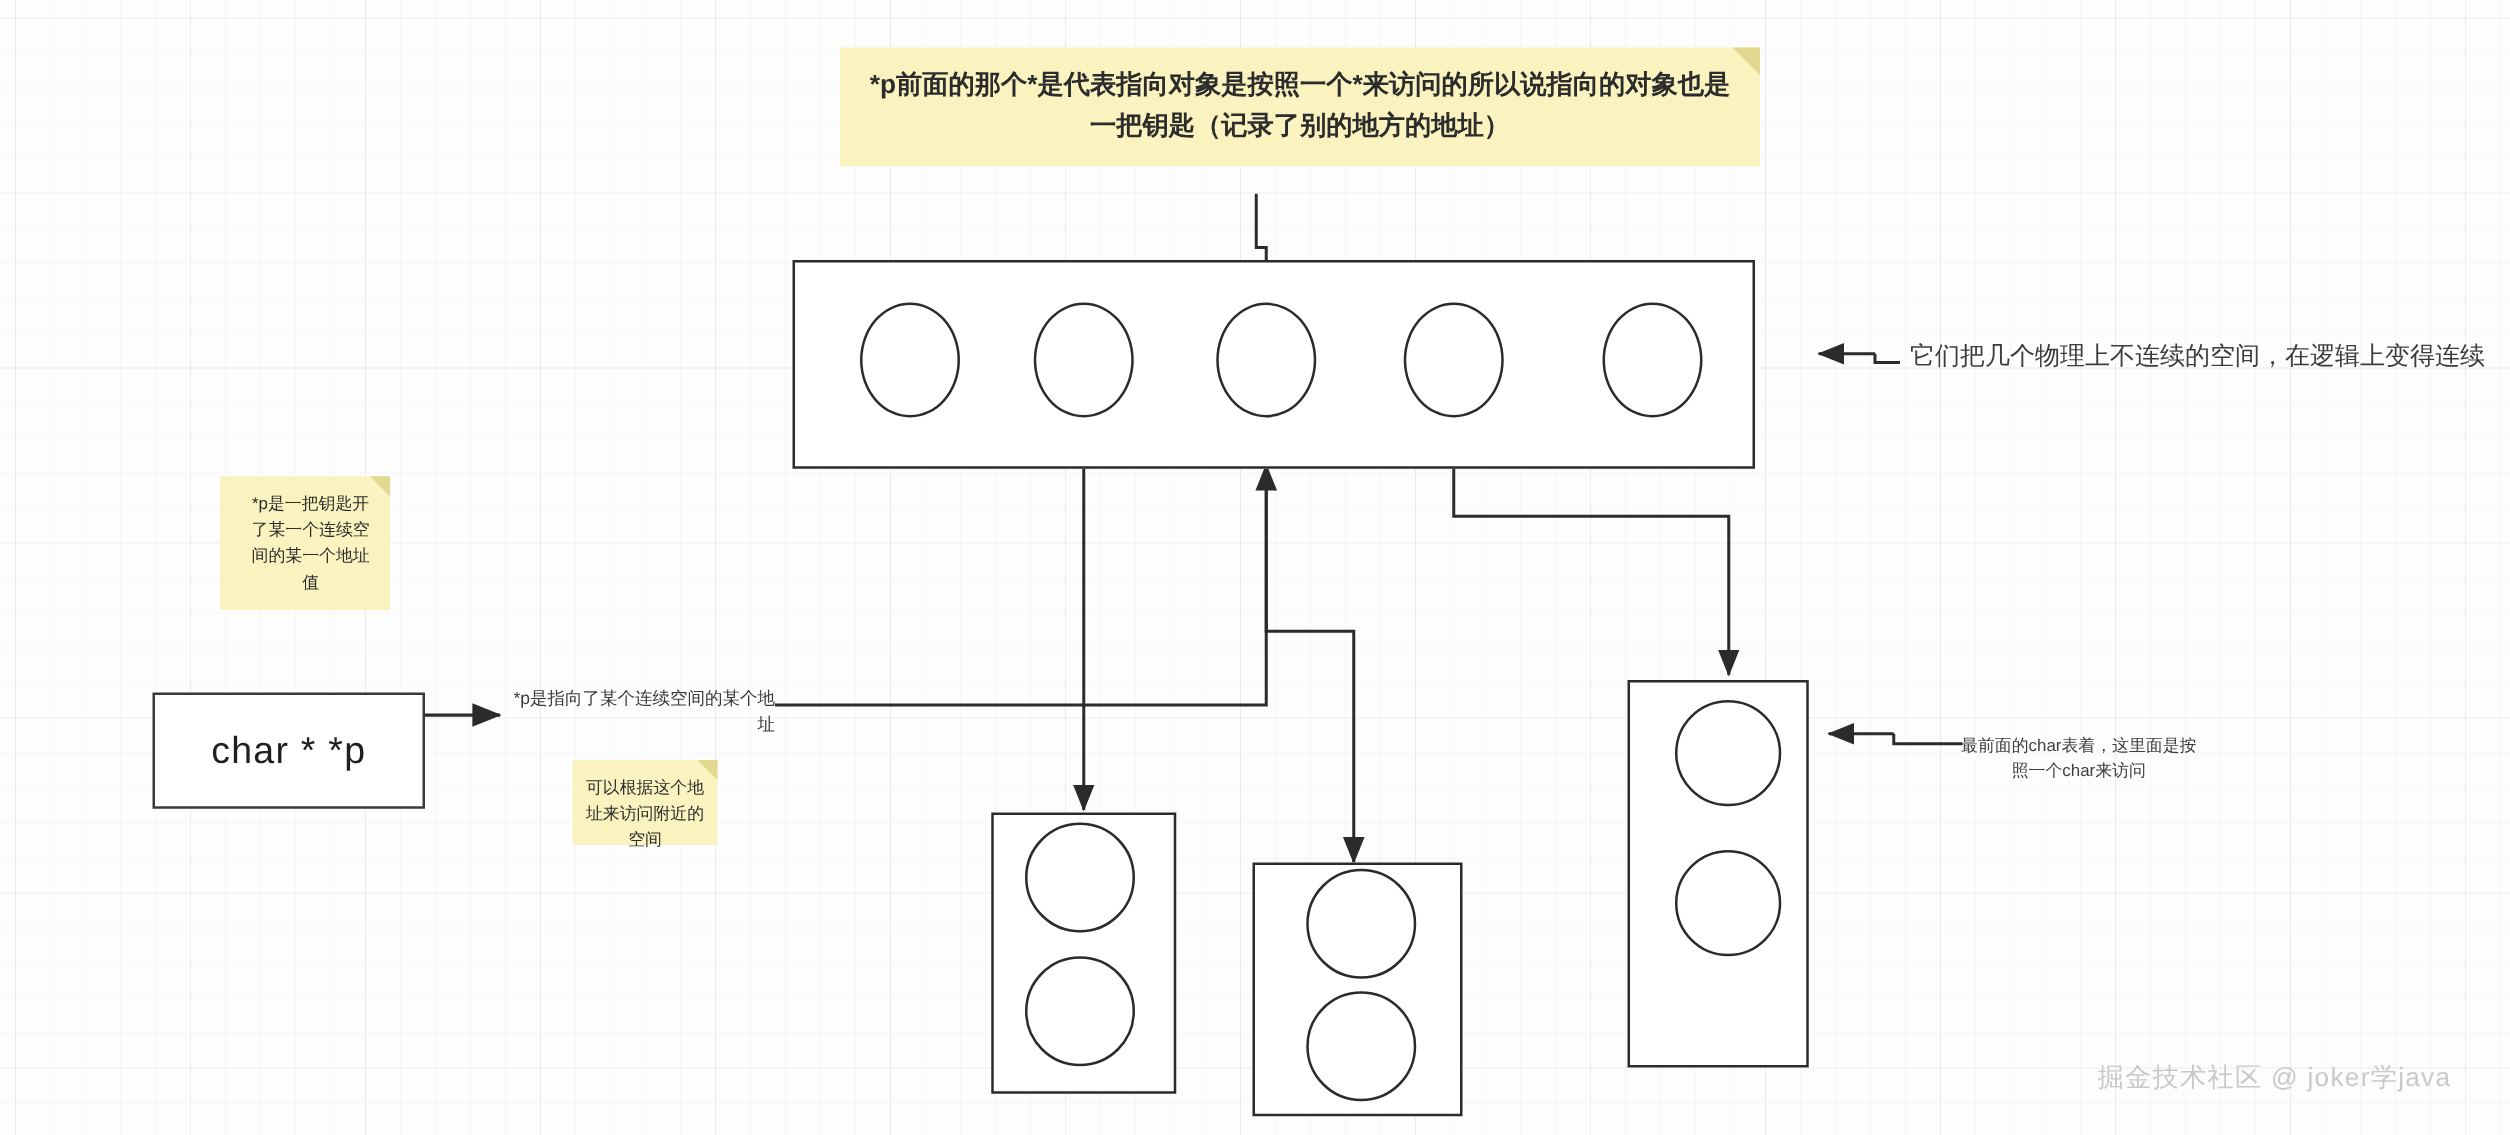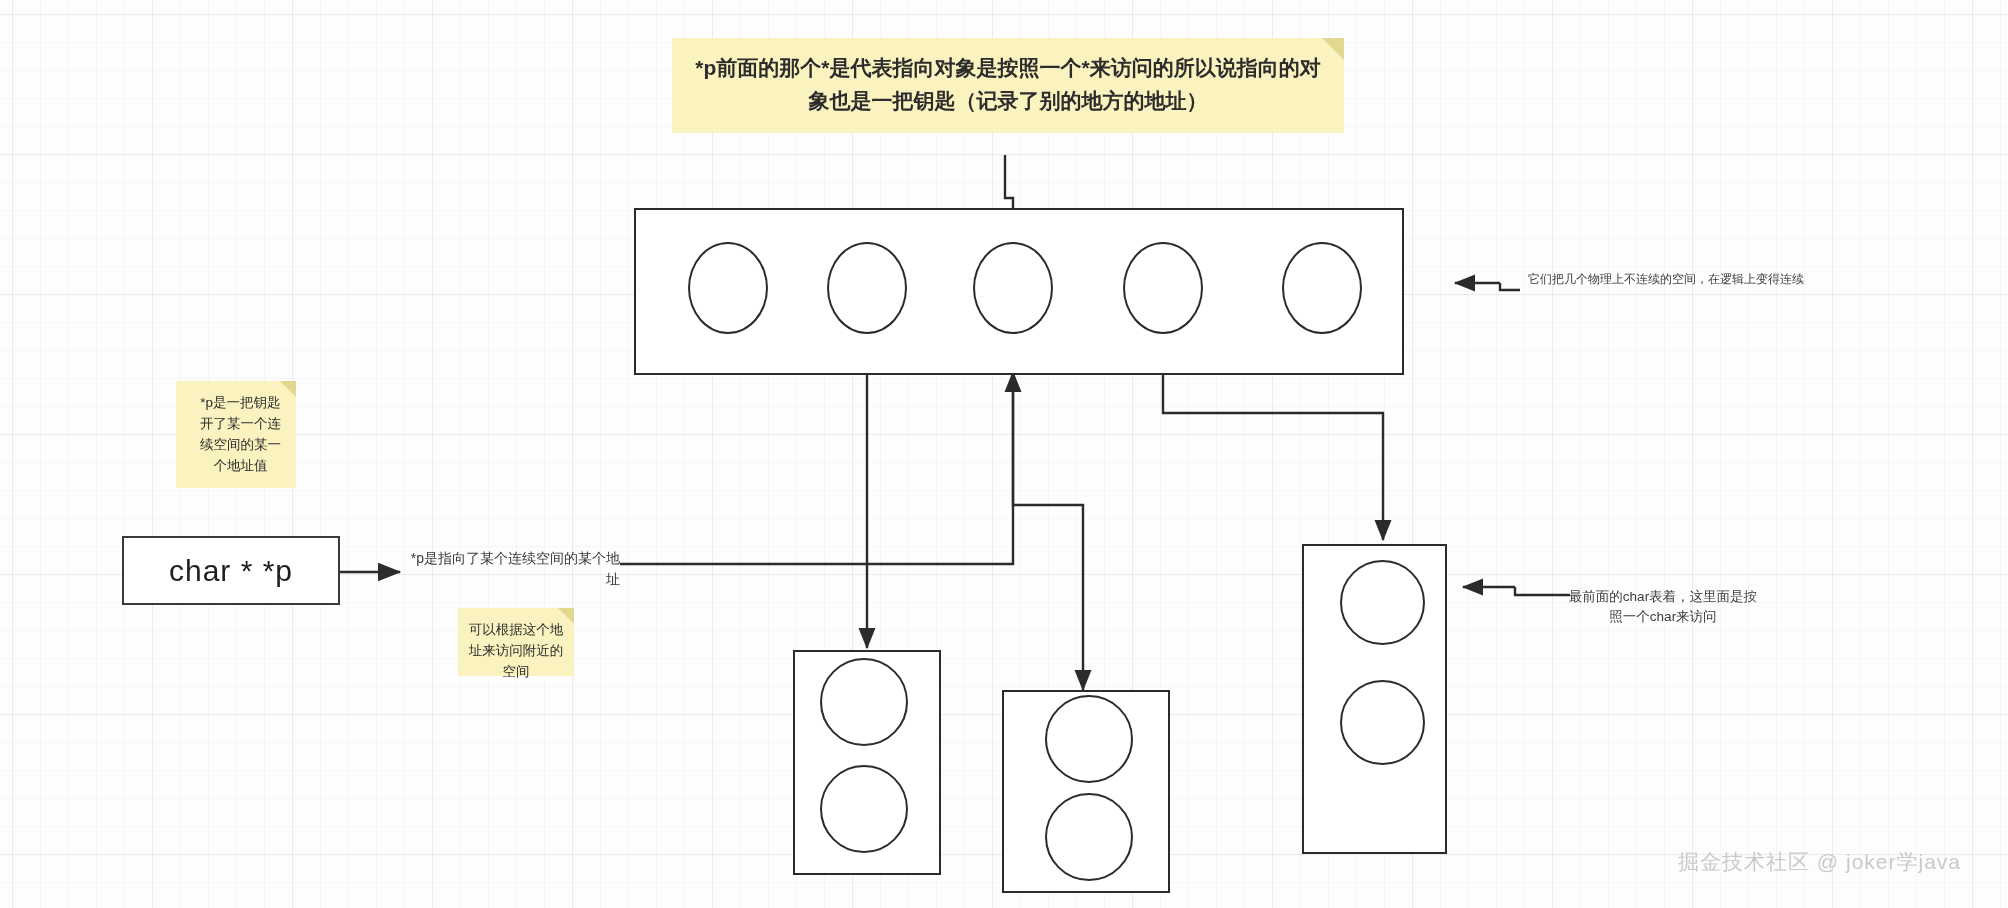--- a/index.html
+++ b/index.html
@@ -87,21 +87,21 @@
     font-size: 13.5px;
     padding: 12px 10px;
     line-height: 1.55;
   }
   .sticky-small .fold {
     border-left-width: 16px;
     border-top-width: 16px;
   }
   .anno {
     position: absolute;
-    font-size: 12px;
+    font-size: 20px;
     color: #3c3c3c;
     line-height: 1.5;
     white-space: nowrap;
   }
   .anno-wrap {
     position: absolute;
     font-size: 13.5px;
     color: #3c3c3c;
     line-height: 1.5;
     text-align: center;
@@ -162,45 +162,45 @@
     <g>
       <path d="M1163,305 L1163,413 L1383,413 L1383,540" fill="none" stroke="#2b2b2b" stroke-width="2.4" marker-end="url(#arrow)"></path>
     </g>
 
     <g>
       <path d="M1515,587 L1463,587" fill="none" stroke="#2b2b2b" stroke-width="2.4" marker-end="url(#arrow)"></path>
       <path d="M1515,587 L1515,595 L1570,595" fill="none" stroke="#2b2b2b" stroke-width="2.4"></path>
     </g>
   </svg>
 
-  <div class="sticky sticky-top" style="left:672px; top:38px; width:672px;">
+  <div class="sticky sticky-top" style="left:672px; top:38px; width:736px;">
     <span class="fold"></span>
     <span>*p前面的那个*是代表指向对象是按照一个*来访问的所以说指向的对象也是一把钥匙（记录了别的地方的地址）</span>
   </div>
 
   <div class="node-box" style="left:634px; top:208px; width:770px; height:167px;"></div>
   <div class="circle" style="left:688px; top:242px; width:80px; height:92px;"></div>
   <div class="circle" style="left:827px; top:242px; width:80px; height:92px;"></div>
   <div class="circle" style="left:973px; top:242px; width:80px; height:92px;"></div>
   <div class="circle" style="left:1123px; top:242px; width:80px; height:92px;"></div>
   <div class="circle" style="left:1282px; top:242px; width:80px; height:92px;"></div>
 
   <div class="anno" style="left:1528px; top:270px;">它们把几个物理上不连续的空间，在逻辑上变得连续</div>
 
-  <div class="sticky sticky-small" style="left:176px; top:381px; width:120px; height:107px;padding-left:19px;">
+  <div class="sticky sticky-small" style="left:176px; top:381px; width:136px; height:107px;padding-left:19px;">
     <span class="fold"></span>
     <span>*p是一把钥匙开了某一个连续空间的某一个地址值</span>
   </div>
 
   <div class="sticky sticky-small" style="left:458px; top:608px; width:116px; height:68px;">
     <span class="fold"></span>
     <span>可以根据这个地址来访问附近的空间</span>
   </div>
 
-  <div class="var-box" style="left:122px; top:536px; width:218px; height:69px;">
+  <div class="var-box" style="left:122px; top:554px; width:218px; height:93px;">
     <span>char * *p</span>
   </div>
 
   <div class="edge-label" style="left:408px; top:548px; width:212px;">*p是指向了某个连续空间的某个地址</div>
 
   <div class="node-box" style="left:793px; top:650px; width:148px; height:225px;"></div>
   <div class="circle" style="left:820px; top:658px; width:88px; height:88px;"></div>
   <div class="circle" style="left:820px; top:765px; width:88px; height:88px;"></div>
 
   <div class="node-box" style="left:1002px; top:690px; width:168px; height:203px;"></div>

